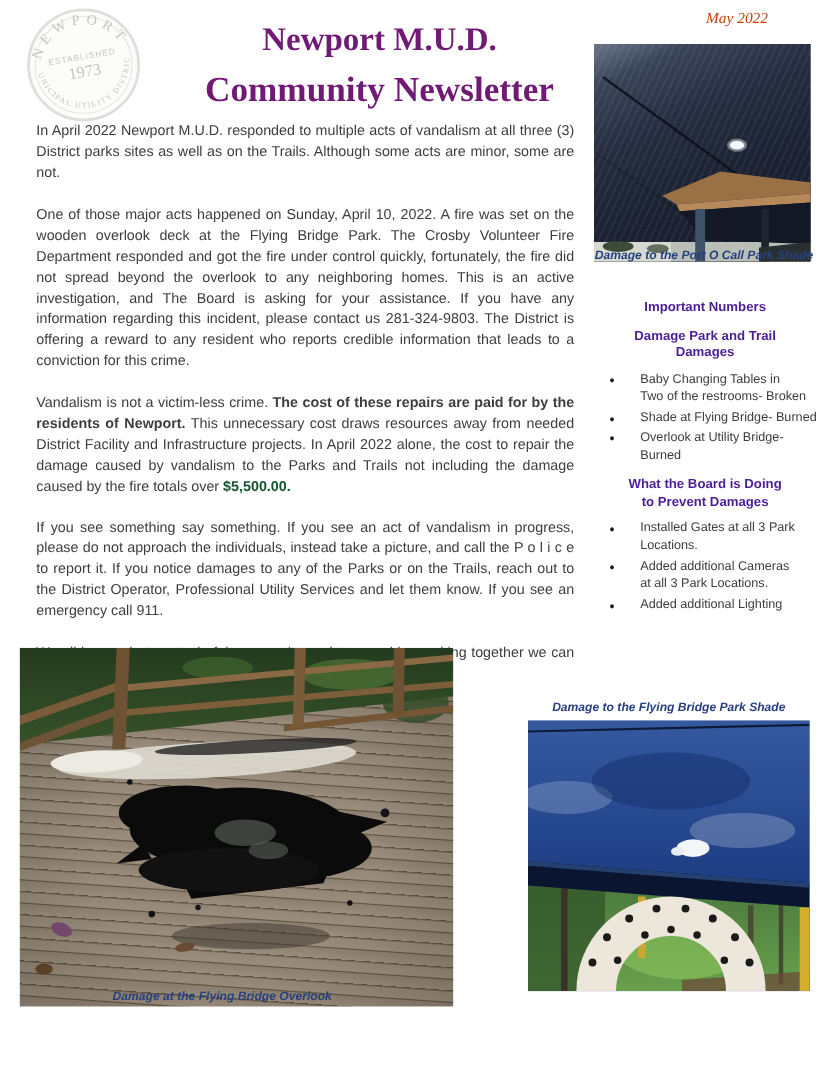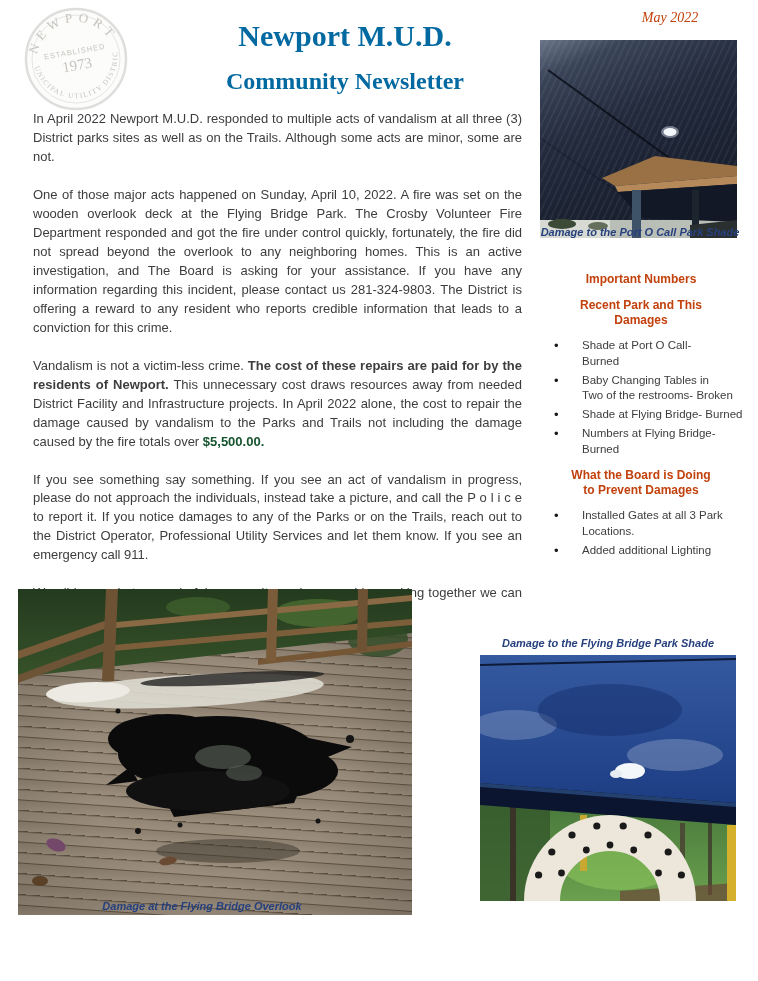--- a/index.html
+++ b/index.html
@@ -2,23 +2,23 @@
 <html><head>
 <meta charset="utf-8">
 <style>
   html,body{margin:0;padding:0;background:#ffffff;}
   #page{position:relative;width:758px;height:981px;background:#ffffff;overflow:hidden;
         font-family:"Liberation Sans","DejaVu Sans",sans-serif;}
 
   
   .seal{position:absolute;left:20px;top:6px;width:112px;height:106px;}
   .title-block{position:absolute;left:140px;top:14px;width:410px;text-align:center;
-               font-family:"Liberation Serif","DejaVu Serif",serif;color:#0369a1;font-weight:bold;}
+               font-family:"Liberation Serif","DejaVu Serif",serif;color:#701a75;font-weight:bold;}
   .title-line1{font-size:30px;line-height:44px;}
-  .title-line2{font-size:24px;line-height:46px;}
+  .title-line2{font-size:32px;line-height:46px;}
   .issue-date{position:absolute;left:618px;top:10px;width:104px;text-align:center;
               font-family:"Liberation Serif","DejaVu Serif",serif;font-style:italic;
               color:#c2410c;font-size:14px;}
 
   
   .article{position:absolute;left:33px;top:110px;width:489px;color:#3d3d3d;
            font-size:13px;line-height:1.46;text-align:justify;}
   .article p{margin:0 0 19px 0;}
   .bold-run{font-weight:bold;}
   .amount{font-weight:bold;color:#14532d;}
@@ -37,21 +37,21 @@
           background:radial-gradient(ellipse at 50% 55%,rgba(0,0,0,0) 45%,rgba(0,0,0,.18) 100%);}
 
   
   .caption{position:absolute;font-size:11px;font-weight:bold;font-style:italic;color:#27407e;}
   #caption1{left:538px;top:226px;width:204px;text-align:center;}
   #caption2{left:478px;top:637px;width:260px;text-align:center;}
   #caption3{left:52px;top:900px;width:300px;text-align:center;}
 
   
   .sidebar{position:absolute;left:538px;top:262px;width:206px;}
-  .side-heading{font-size:12px;font-weight:bold;color:#c2410c;text-align:center;
+  .side-heading{font-size:12px;font-weight:bold;color:#4c1d95;text-align:center;
                 margin:10px 0 9px 0;white-space:pre-line;line-height:1.3;}
   .side-list{list-style:none;margin:0;padding:0;}
   .side-list li{position:relative;padding-left:44px;font-size:11.5px;line-height:1.38;
                 color:#3d3d3d;margin-bottom:3px;white-space:pre-line;}
   .side-list li::before{content:"•";position:absolute;left:16px;top:-1px;color:#1a1a1a;font-size:13px;}
 </style>
 </head>
 <body>
 
 <div id="page">
@@ -109,36 +109,36 @@
       <rect x="152" y="150" width="7" height="48" fill="#1c242e"></rect>
       <polygon points="150,185 197,180 197,198 150,198" fill="#2a3030"></polygon>
     </svg>
   </div>
 
   <div id="caption1" class="caption">Damage to the  Port O Call Park Shade</div>
 
   <div class="sidebar">
     <div class="side-heading">Important Numbers</div>
 
-    <div class="side-heading">Recent Park and This
+    <div class="side-heading">Damage Park and Trail
 Damages</div>
     <ul class="side-list">
-      <li>Shade at Port O Call-
-Burned</li>
       <li>Baby Changing Tables in
 Two of the restrooms- Broken</li>
       <li>Shade at Flying Bridge- Burned</li>
-      <li>Numbers at Flying Bridge- Burned</li>
+      <li>Overlook at Utility Bridge- Burned</li>
     </ul>
 
     <div class="side-heading">What the Board is Doing
 to Prevent Damages</div>
     <ul class="side-list">
       <li>Installed Gates at all 3 Park
 Locations.</li>
+      <li>Added additional Cameras
+at all 3 Park Locations.</li>
       <li>Added additional Lighting</li>
     </ul>
   </div>
 
   <div id="caption2" class="caption">Damage to the Flying Bridge Park Shade</div>
 
   <div id="photo2" class="photo">
     <svg width="256" height="246" viewBox="0 0 256 246">
       <defs>
         <linearGradient id="canopyGrad" x1="0" y1="0" x2="0" y2="1">

